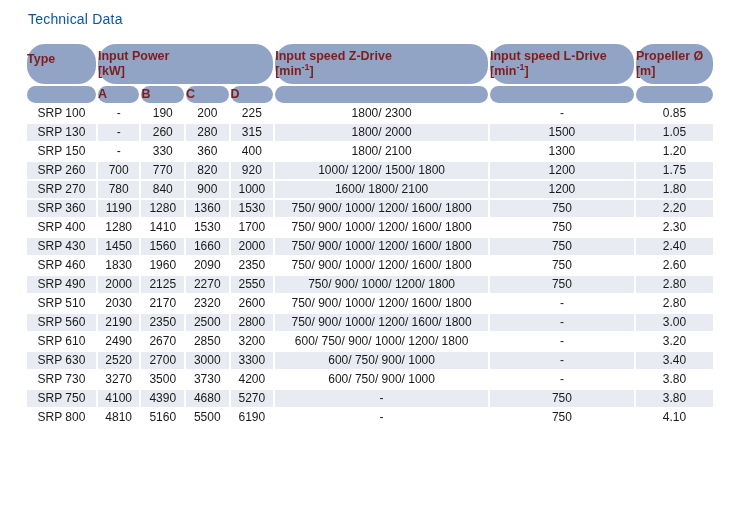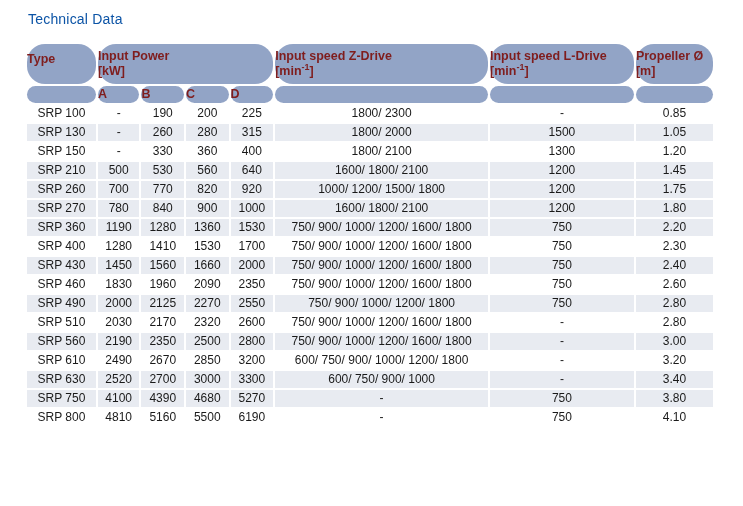--- a/index.html
+++ b/index.html
@@ -119,30 +119,20 @@
           <td>SRP 150</td>
           <td>-</td>
           <td>330</td>
           <td>360</td>
           <td>400</td>
           <td>1800/ 2100</td>
           <td>1300</td>
           <td>1.20</td>
         </tr>
         <tr class="alt">
-          <td>SRP 210</td>
-          <td>500</td>
-          <td>530</td>
-          <td>560</td>
-          <td>640</td>
-          <td>1600/ 1800/ 2100</td>
-          <td>1200</td>
-          <td>1.45</td>
-        </tr>
-        <tr class="alt">
           <td>SRP 260</td>
           <td>700</td>
           <td>770</td>
           <td>820</td>
           <td>920</td>
           <td>1000/ 1200/ 1500/ 1800</td>
           <td>1200</td>
           <td>1.75</td>
         </tr>
         <tr class="alt">
@@ -238,20 +228,30 @@
         <tr class="alt">
           <td>SRP 630</td>
           <td>2520</td>
           <td>2700</td>
           <td>3000</td>
           <td>3300</td>
           <td>600/ 750/ 900/ 1000</td>
           <td>-</td>
           <td>3.40</td>
         </tr>
+        <tr>
+          <td>SRP 730</td>
+          <td>3270</td>
+          <td>3500</td>
+          <td>3730</td>
+          <td>4200</td>
+          <td>600/ 750/ 900/ 1000</td>
+          <td>-</td>
+          <td>3.80</td>
+        </tr>
         <tr class="alt">
           <td>SRP 750</td>
           <td>4100</td>
           <td>4390</td>
           <td>4680</td>
           <td>5270</td>
           <td>-</td>
           <td>750</td>
           <td>3.80</td>
         </tr>

